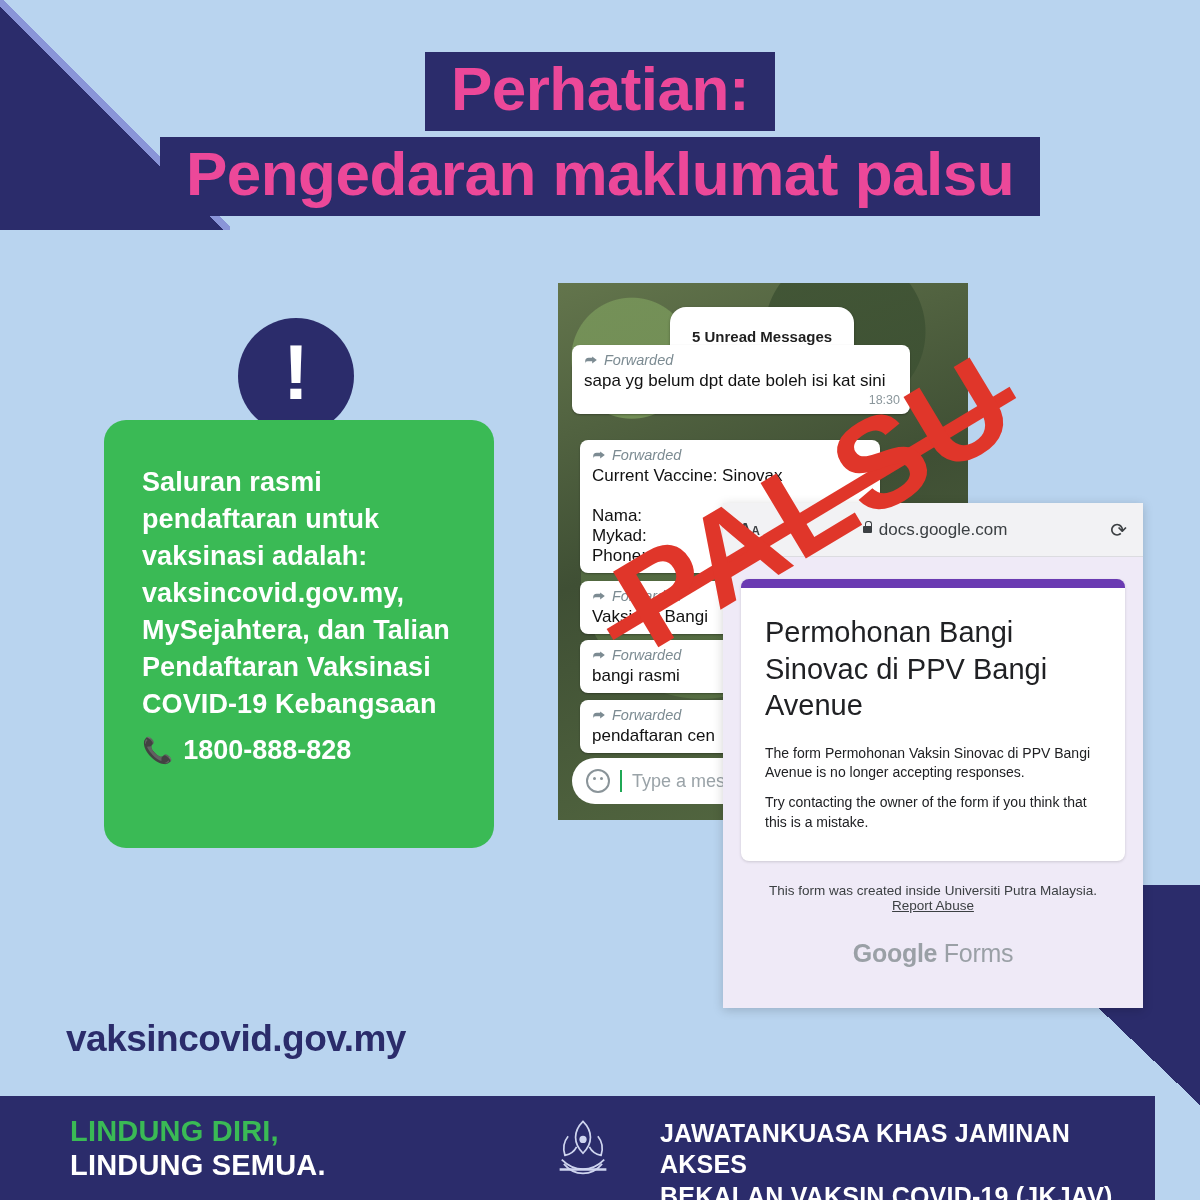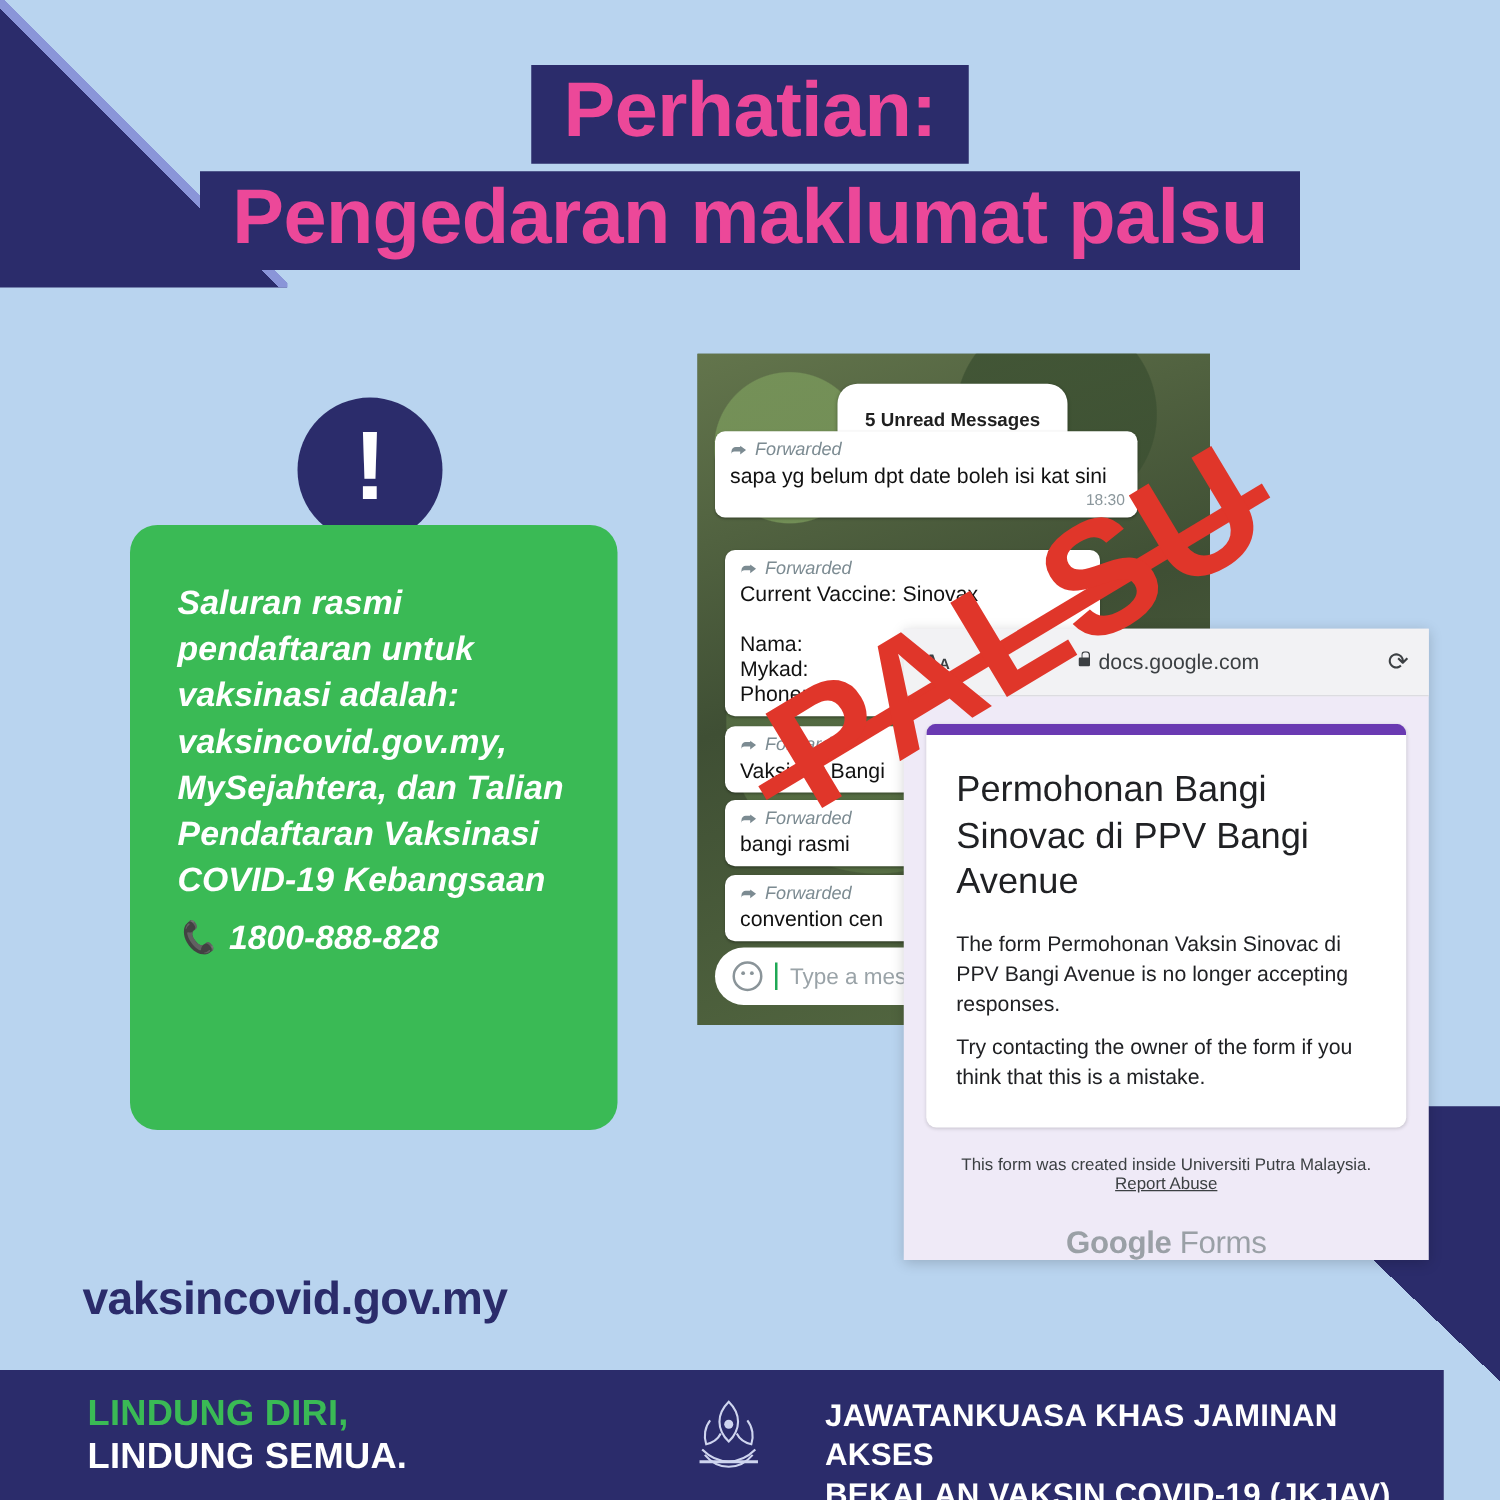--- a/index.html
+++ b/index.html
@@ -44,25 +44,24 @@
     width: 116px; height: 116px; border-radius: 58px;
     background: #2b2c6b; color: #fff;
     display: flex; align-items: center; justify-content: center;
     font-size: 78px; font-weight: bold; line-height: 1;
     padding-bottom: 8px;
   }
 
   
   .green-card {
     position: absolute; left: 104px; top: 420px;
-    width: 390px; height: 484px;
+    width: 390px; height: 428px;
     background: #3aba55; border-radius: 22px;
     padding: 44px 36px 0 38px;
     color: #ffffff;
-    font-style: italic;
   }
   .green-card p {
     font-size: 27px; font-weight: bold; line-height: 1.37;
     letter-spacing: 0.1px;
   }
   .phone-row {
     display: flex; align-items: center; gap: 10px; margin-top: 12px;
   }
   .phone-icon { font-size: 25px; color: #e23b2e; }
   .phone-num { font-size: 27px; font-weight: bold; }
@@ -145,21 +144,21 @@
     content: ''; position: absolute; left: 2px; top: -5px; width: 5px; height: 6px;
     border: 1.6px solid #3c4043; border-bottom: none; border-radius: 3px 3px 0 0;
   }
   .gf-reload { font-size: 20px; color: #3c4043; }
   .gf-card {
     margin: 22px 18px 0 18px; background: #fff; border-radius: 8px;
     border-top: 9px solid #6a3ab2; padding: 26px 22px 28px 24px;
     box-shadow: 0 1px 3px rgba(0,0,0,.15);
   }
   .gf-title { font-size: 29px; color: #202124; line-height: 1.26; font-weight: normal; }
-  .gf-body { margin-top: 20px; font-size: 17px; color: #202124; line-height: 1.42; }
+  .gf-body { margin-top: 20px; font-size: 14px; color: #202124; line-height: 1.42; }
   .gf-body p + p { margin-top: 10px; }
   .gf-footer { text-align: center; margin-top: 22px; font-size: 13.5px; color: #3c4043; }
   .gf-footer a { color: #3c4043; }
   .gf-brand {
     text-align: center; margin-top: 26px; font-size: 25px; color: #9aa0a6; letter-spacing: -0.3px;
   }
   .gf-brand b { color: #9aa0a6; font-weight: bold; }
 
   
   .stamp {
@@ -274,21 +273,21 @@
     <div>bangi rasmi</div>
   </div>
 
   <div class="wa-bubble b5">
     <div class="fwd">
       <svg viewBox="0 0 24 24">
           <path d="M14 6l8 6-8 6v-4H6a4 4 0 0 0-4 4v-4a6 6 0 0 1 6-6h6V6z"></path>
         </svg>
       <span>Forwarded</span>
     </div>
-    <div>convention cen</div>
+    <div>pendaftaran cen</div>
   </div>
 
   <div class="wa-input">
     <span class="wa-smiley"></span>
     <span class="wa-caret"></span>
     <span class="wa-ph">Type a mess</span>
   </div>
 </div>
 
 <div class="gf-shot">

